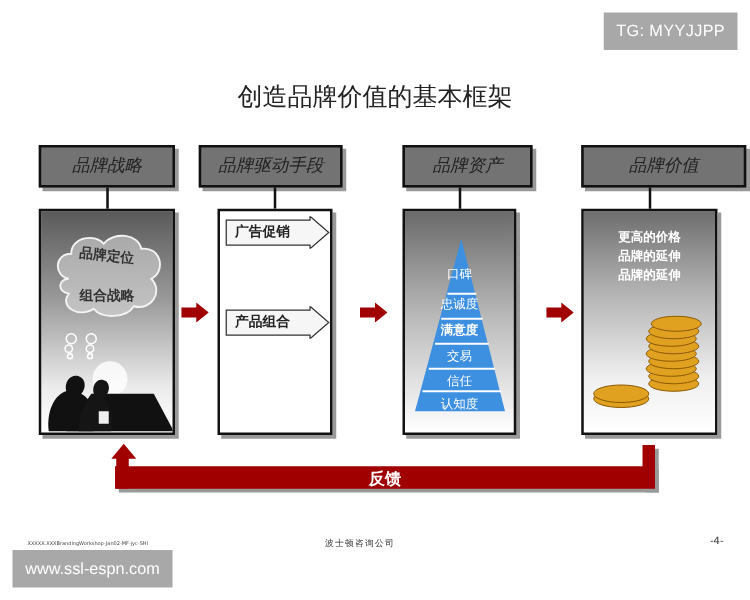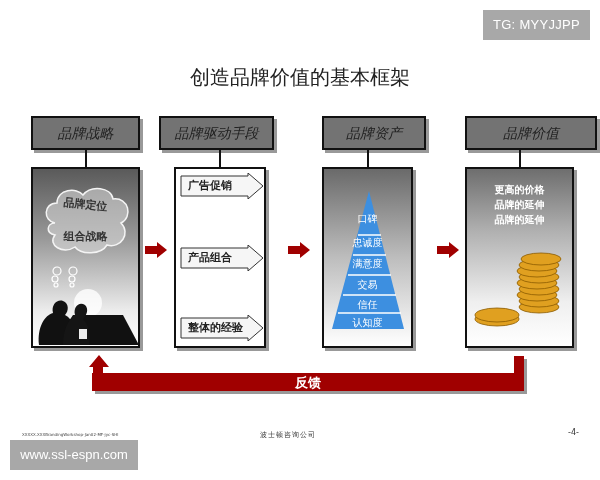--- a/index.html
+++ b/index.html
@@ -82,44 +82,38 @@
         <polygon points="1,3 68,3 68,0 83,13 68,26 68,23 1,23" fill="#f6f6f6" stroke="#333" stroke-width="1"></polygon>
       </svg>
     <span>广告促销</span>
   </div>
   <div class="step" style="top:76px;">
     <svg width="84" height="26" viewBox="0 0 84 26">
         <polygon points="1,3 68,3 68,0 83,13 68,26 68,23 1,23" fill="#f6f6f6" stroke="#333" stroke-width="1"></polygon>
       </svg>
     <span>产品组合</span>
   </div>
-  <div class="step" style="top:146px;">
-    <svg width="84" height="26" viewBox="0 0 84 26">
-        <polygon points="1,3 68,3 68,0 83,13 68,26 68,23 1,23" fill="#f6f6f6" stroke="#333" stroke-width="1"></polygon>
-      </svg>
-    <span>整体的经验</span>
-  </div>
 </div>
 
 <svg class="arrow" style="left:288px;top:242px;" viewBox="0 0 22 16">
   <polygon points="0,4 12,4 12,0 22,8 12,16 12,12 0,12" fill="#a00000"></polygon>
 </svg>
 
 <div class="panel p3">
   <svg style="position:absolute;left:0;top:0;" width="91" height="181" viewBox="0 0 91 181">
     <polygon points="45,22 80,160 8,160" fill="#3d8fe0"></polygon>
     <line x1="34" y1="66" x2="57" y2="66" stroke="#fff" stroke-width="1.5"></line>
     <line x1="29" y1="86" x2="62" y2="86" stroke="#fff" stroke-width="1.5"></line>
     <line x1="24" y1="106" x2="67" y2="106" stroke="#fff" stroke-width="1.5"></line>
     <line x1="19" y1="126" x2="72" y2="126" stroke="#fff" stroke-width="1.5"></line>
     <line x1="14" y1="144" x2="77" y2="144" stroke="#fff" stroke-width="1.5"></line>
   </svg>
   <div class="pyr-label" style="top:43px;">口碑</div>
   <div class="pyr-label" style="top:67px;text-align:center;">忠诚度</div>
-  <div class="pyr-label" style="top:88px;">满意度</div>
+  <div class="pyr-label" style="top:88px;font-weight:bold;">满意度</div>
   <div class="pyr-label" style="top:129px;">信任</div>
   <div class="pyr-label" style="top:109px;">交易</div>
   <div class="pyr-label" style="top:147px;">认知度</div>
 </div>
 
 <svg class="arrow" style="left:437px;top:242px;" viewBox="0 0 22 16">
   <polygon points="0,4 12,4 12,0 22,8 12,16 12,12 0,12" fill="#a00000"></polygon>
 </svg>
 
 <div class="panel p4">

